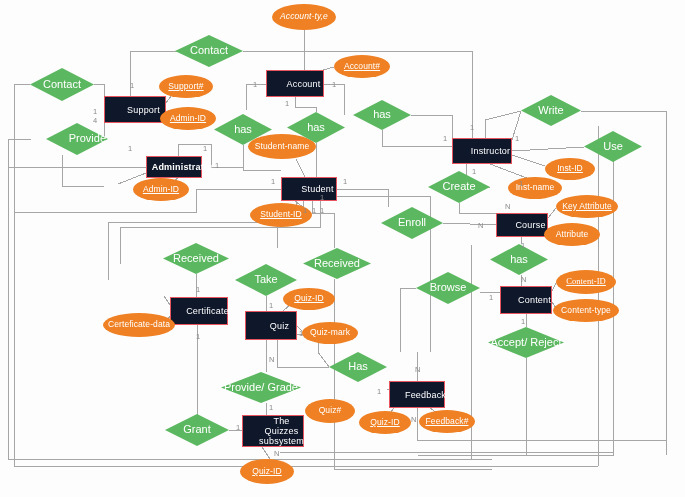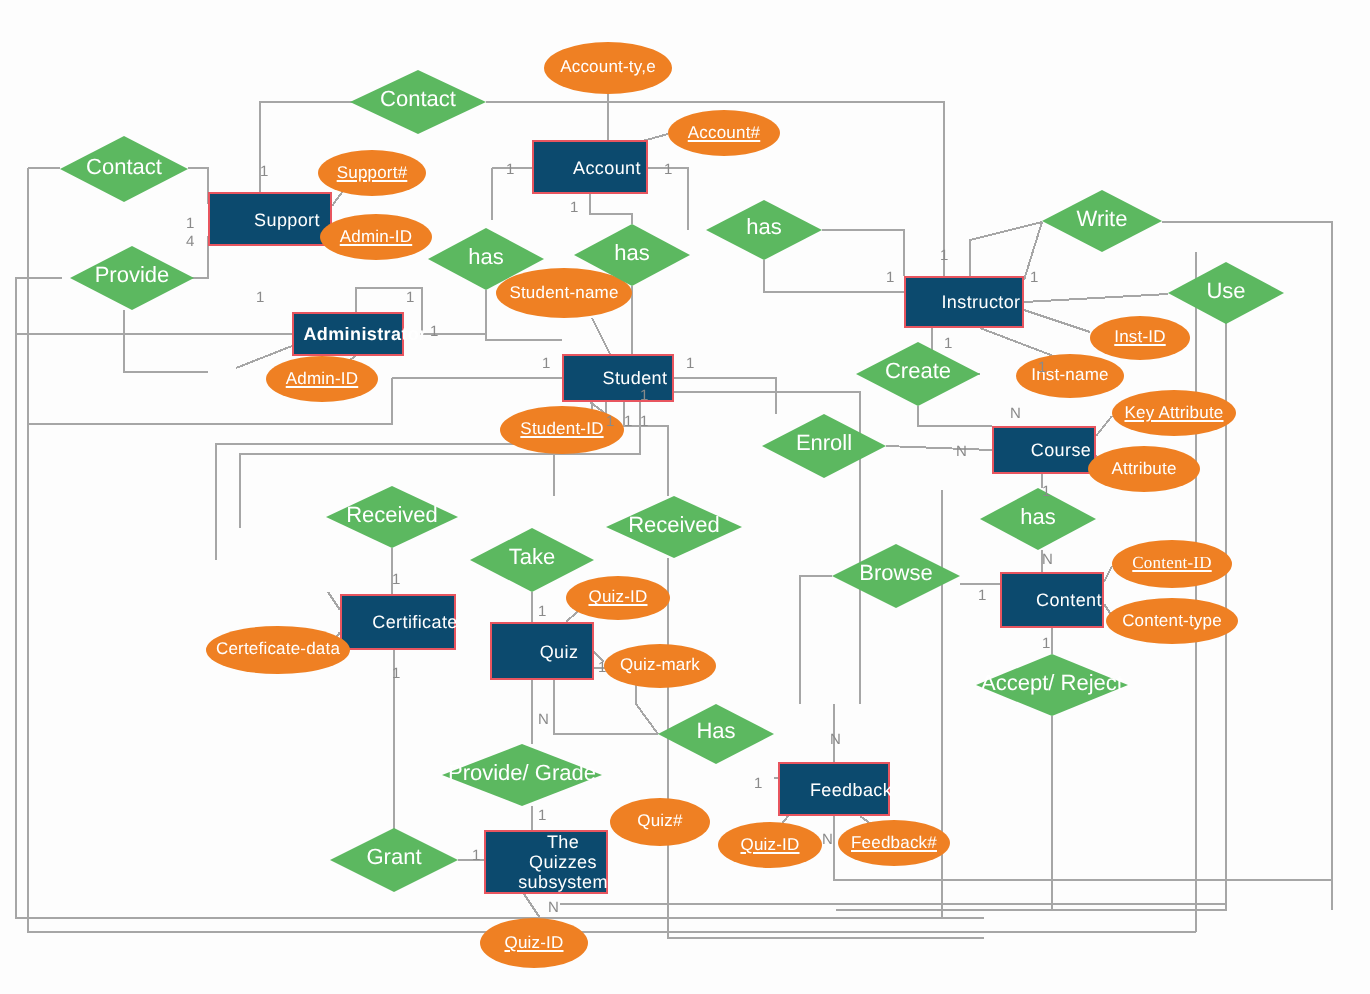--- a/index.html
+++ b/index.html
@@ -1,20 +1,20 @@
 <!DOCTYPE html>
 <html><head>
 <meta charset="utf-8">
 <style>
   html,body{margin:0;padding:0;background:#ffffff;}
   body{font-family:"Liberation Sans","DejaVu Sans",sans-serif;}
   #canvas{position:relative;width:685px;height:497px;background:#fdfdfd;overflow:hidden;}
   svg.edges{position:absolute;left:0;top:0;width:685px;height:497px;}
   .node{position:absolute;display:flex;align-items:center;justify-content:center;text-align:center;color:#ffffff;box-sizing:border-box;}
-  .entity{background:#0c4a6e;border:1px solid #e8555f;font-size:9px;line-height:10px;letter-spacing:.2px;padding-left:17px;}
+  .entity{background:#0f172a;border:1px solid #e8555f;font-size:9px;line-height:10px;letter-spacing:.2px;padding-left:17px;}
   .attr{background:#ef8023;border-radius:50%;font-size:8.5px;line-height:9.5px;letter-spacing:.1px;}
   .attr.key span{text-decoration:underline;}
   .rel{font-size:11px;line-height:9.5px;background:transparent;}
   .rel .dia{position:absolute;left:0;top:0;width:100%;height:100%;background:#5cb860;
             clip-path:polygon(50% 0%,100% 50%,50% 100%,0% 50%);}
   .rel span{position:relative;z-index:2;padding:0 2px;}
   .card{position:absolute;color:#8a8a8a;font-size:7.5px;line-height:8px;font-family:"Liberation Sans",sans-serif;z-index:4;}
 </style>
 </head>
 <body>
@@ -190,21 +190,21 @@
   <div class="node entity" style="left:245px;top:311px;width:52px;height:29px;">
       <span>Quiz</span>
     </div>
   <div class="node entity" style="left:242px;top:415px;width:62px;height:32px;">
       <span>The Quizzes subsystem</span>
     </div>
   <div class="node entity" style="left:389px;top:381px;width:56px;height:27px;">
       <span>Feedback</span>
     </div>
 
-  <div class="node attr" style="left:272px;top:21px;width:64px;height:26px;">
+  <div class="node attr" style="left:272px;top:4px;width:64px;height:26px;font-style:italic;">
       <span>Account-ty,e</span>
     </div>
   <div class="node attr key" style="left:334px;top:55px;width:56px;height:23px;">
       <span>Account#</span>
     </div>
   <div class="node attr key" style="left:159px;top:75px;width:54px;height:23px;">
       <span>Support#</span>
     </div>
   <div class="node attr key" style="left:160px;top:107px;width:56px;height:23px;">
       <span>Admin-ID</span>
@@ -259,21 +259,21 @@
     </div>
 
   <div class="node rel" style="left:175px;top:35px;width:68px;height:32px;">
       <i class="dia"></i>
       <span>Contact</span>
     </div>
   <div class="node rel" style="left:30px;top:68px;width:64px;height:33px;">
       <i class="dia"></i>
       <span>Contact</span>
     </div>
-  <div class="node rel" style="left:35px;top:123px;width:62px;height:32px;">
+  <div class="node rel" style="left:46px;top:123px;width:62px;height:32px;justify-content:flex-end;">
       <i class="dia"></i>
       <span>Provide</span>
     </div>
   <div class="node rel" style="left:214px;top:114px;width:58px;height:31px;">
       <i class="dia"></i>
       <span>has</span>
     </div>
   <div class="node rel" style="left:287px;top:112px;width:58px;height:31px;">
       <i class="dia"></i>
       <span>has</span>

